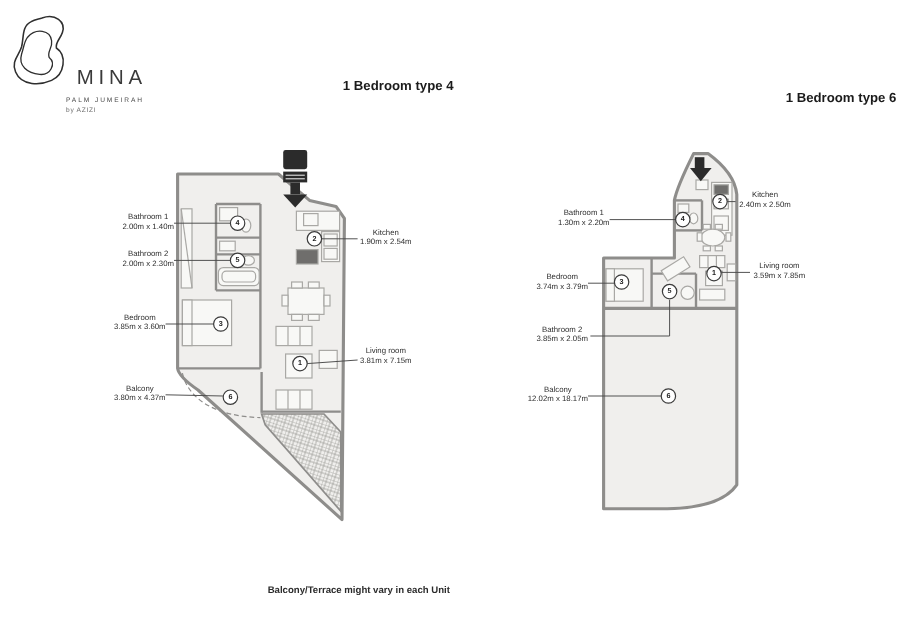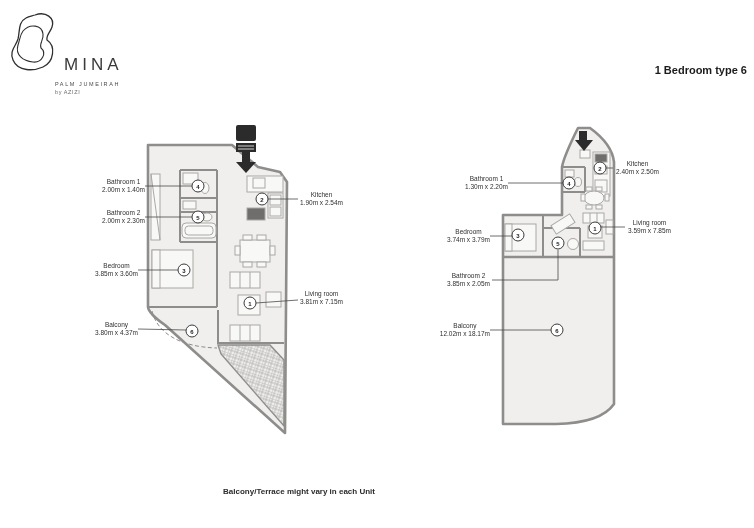--- a/index.html
+++ b/index.html
@@ -38,22 +38,23 @@
   <path d="M29,5 C40,1 49,8 46,17 C44,23 40,25 41,30 C50,36 48,52 37,57 C28,61 12,62 7,50
            C3,41 10,36 12,29 C14,21 12,12 20,8 C23,6 26,6 29,5 Z" fill="none" stroke="#2f2f2f" stroke-width="1.3"></path>
   <path d="M17,21 C24,13 36,15 37,24 C38,30 33,33 35,38 C41,43 36,53 27,52 C17,51 9,45 12,35
            C14,29 14,25 17,21 Z" fill="none" stroke="#2f2f2f" stroke-width="1.1"></path>
 </svg>
 <div class="logo-word">MINA</div>
 <div class="logo-tag">PALM JUMEIRAH</div>
 <div class="logo-by">by AZIZI</div>
 
 <div class="title-block" style="left:178px;top:66px;width:200px;">
-</div>
-<div class="title-block" style="left:547px;top:64px;width:200px;">
+  <div class="title-main">1 Bedroom type 4</div>
+</div>
+<div class="title-block" style="left:547px;top:76px;width:200px;">
   <div class="title-main">1 Bedroom type 6</div>
 </div>
 
 <div class="plan" style="left:95px;top:120px;width:250px;height:330px;">
   <svg width="250" height="330" viewBox="0 0 250 330">
     <defs>
       <pattern id="hatch4" width="6" height="6" patternUnits="userSpaceOnUse" patternTransform="rotate(18)">
         <path d="M0,0 H6 M0,3 H6 M0,0 V6 M3,0 V6" stroke="#9b9a97" stroke-width="0.6"></path>
       </pattern>
     </defs>

